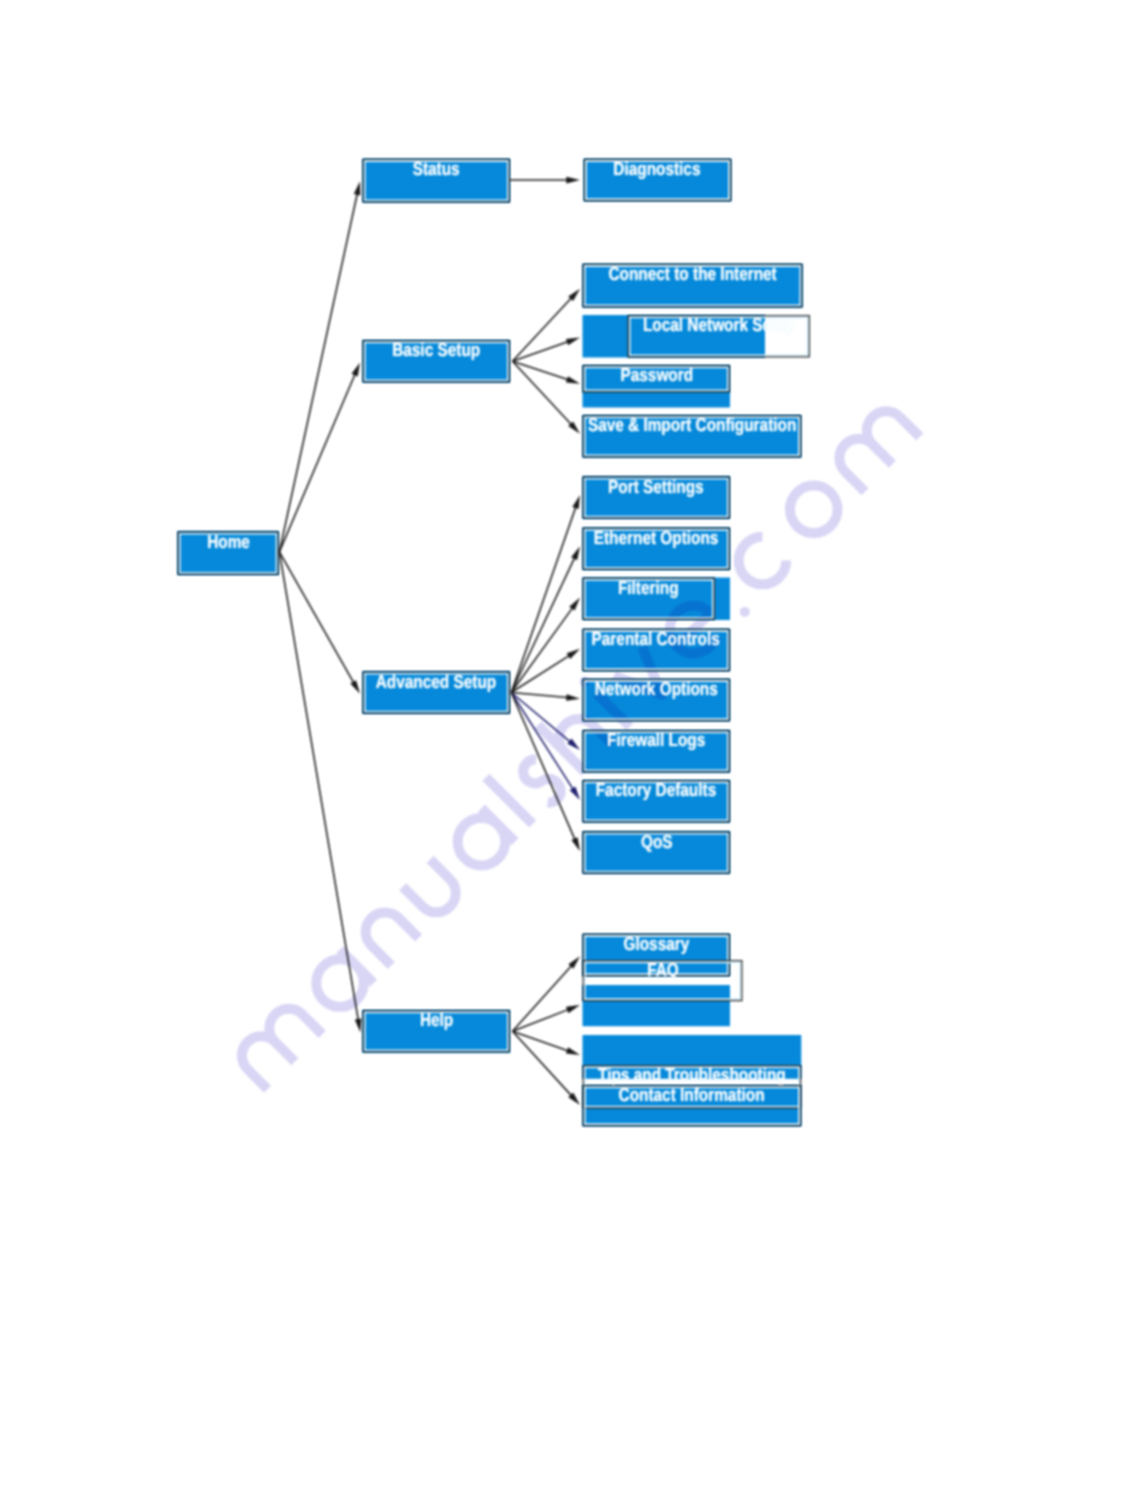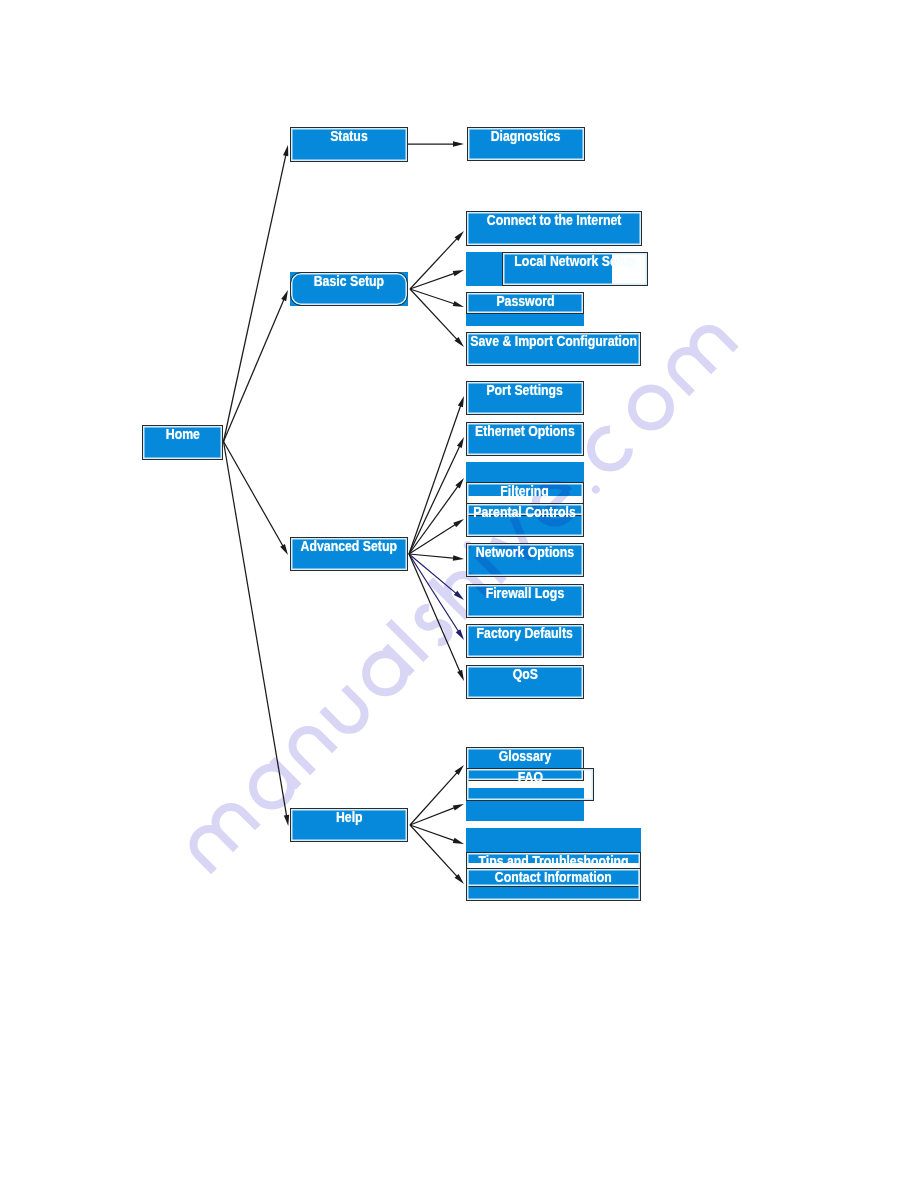--- a/index.html
+++ b/index.html
@@ -102,21 +102,21 @@
   <div class="layer" id="nodes">
         <div class="node" style="left: 142px; top: 425px; width: 81px; height: 35px; background: transparent; border-color: rgb(43, 43, 43); box-shadow: rgb(212, 237, 251) 0px 0px 0px 1.5px inset;">
           <span style="color: rgb(255, 255, 255);">Home</span>
         </div>
         <div class="node" style="left: 290px; top: 127px; width: 118px; height: 35px; background: transparent; border-color: rgb(43, 43, 43); box-shadow: rgb(212, 237, 251) 0px 0px 0px 1.5px inset;">
           <span style="color: rgb(255, 255, 255);">Status</span>
         </div>
         <div class="node" style="left: 467px; top: 127px; width: 118px; height: 34px; background: transparent; border-color: rgb(43, 43, 43); box-shadow: rgb(212, 237, 251) 0px 0px 0px 1.5px inset;">
           <span style="color: rgb(255, 255, 255);">Diagnostics</span>
         </div>
-        <div class="node" style="left: 290px; top: 272px; width: 118px; height: 34px; background: transparent; border-color: rgb(43, 43, 43); box-shadow: rgb(212, 237, 251) 0px 0px 0px 1.5px inset; border-radius: 11px;">
+        <div class="node" style="left: 290px; top: 272px; width: 118px; height: 34px; background: transparent; border-color: rgb(43, 43, 43); box-shadow: rgb(212, 237, 251) 0px 0px 0px 1.5px inset;">
           <span style="color: rgb(255, 255, 255);">Basic Setup</span>
         </div>
         <div class="node" style="left: 466px; top: 211px; width: 176px; height: 35px; background: transparent; border-color: rgb(43, 43, 43); box-shadow: rgb(212, 237, 251) 0px 0px 0px 1.5px inset;">
           <span style="color: rgb(255, 255, 255);">Connect to the Internet</span>
         </div>
         <div class="node" style="left: 466px; top: 252px; width: 146px; height: 34px; background: transparent; border-color: rgb(43, 43, 43); box-shadow: rgb(212, 237, 251) 0px 0px 0px 1.5px inset; margin-left: 36px;">
           <span style="color: rgb(255, 255, 255);">Local Network Setup</span>
         </div>
         <div class="node" style="left: 466px; top: 292px; width: 118px; height: 22px; background: transparent; border-color: rgb(43, 43, 43); box-shadow: rgb(212, 237, 251) 0px 0px 0px 1.5px inset;">
           <span style="color: rgb(255, 255, 255);">Password</span>
@@ -126,21 +126,21 @@
         </div>
         <div class="node" style="left: 290px; top: 537px; width: 118px; height: 34px; background: transparent; border-color: rgb(43, 43, 43); box-shadow: rgb(212, 237, 251) 0px 0px 0px 1.5px inset;">
           <span style="color: rgb(255, 255, 255);">Advanced Setup</span>
         </div>
         <div class="node" style="left: 466px; top: 381px; width: 118px; height: 34px; background: transparent; border-color: rgb(43, 43, 43); box-shadow: rgb(212, 237, 251) 0px 0px 0px 1.5px inset;">
           <span style="color: rgb(255, 255, 255);">Port Settings</span>
         </div>
         <div class="node" style="left: 466px; top: 422px; width: 118px; height: 34px; background: transparent; border-color: rgb(43, 43, 43); box-shadow: rgb(212, 237, 251) 0px 0px 0px 1.5px inset;">
           <span style="color: rgb(255, 255, 255);">Ethernet Options</span>
         </div>
-        <div class="node" style="left: 466px; top: 462px; width: 118px; height: 34px; background: transparent; border-color: rgb(43, 43, 43); box-shadow: rgb(212, 237, 251) 0px 0px 0px 1.5px inset; margin-top: 20px;">
+        <div class="node" style="left: 466px; top: 462px; width: 106px; height: 34px; background: transparent; border-color: rgb(43, 43, 43); box-shadow: rgb(212, 237, 251) 0px 0px 0px 1.5px inset;">
           <span style="color: rgb(255, 255, 255);">Filtering</span>
         </div>
         <div class="node" style="left: 466px; top: 503px; width: 118px; height: 34px; background: transparent; border-color: rgb(43, 43, 43); box-shadow: rgb(212, 237, 251) 0px 0px 0px 1.5px inset;">
           <span style="color: rgb(255, 255, 255);">Parental Controls</span>
         </div>
         <div class="node" style="left: 466px; top: 543px; width: 118px; height: 34px; background: transparent; border-color: rgb(43, 43, 43); box-shadow: rgb(212, 237, 251) 0px 0px 0px 1.5px inset;">
           <span style="color: rgb(255, 255, 255);">Network Options</span>
         </div>
         <div class="node" style="left: 466px; top: 584px; width: 118px; height: 34px; background: transparent; border-color: rgb(43, 43, 43); box-shadow: rgb(212, 237, 251) 0px 0px 0px 1.5px inset;">
           <span style="color: rgb(255, 255, 255);">Firewall Logs</span>

